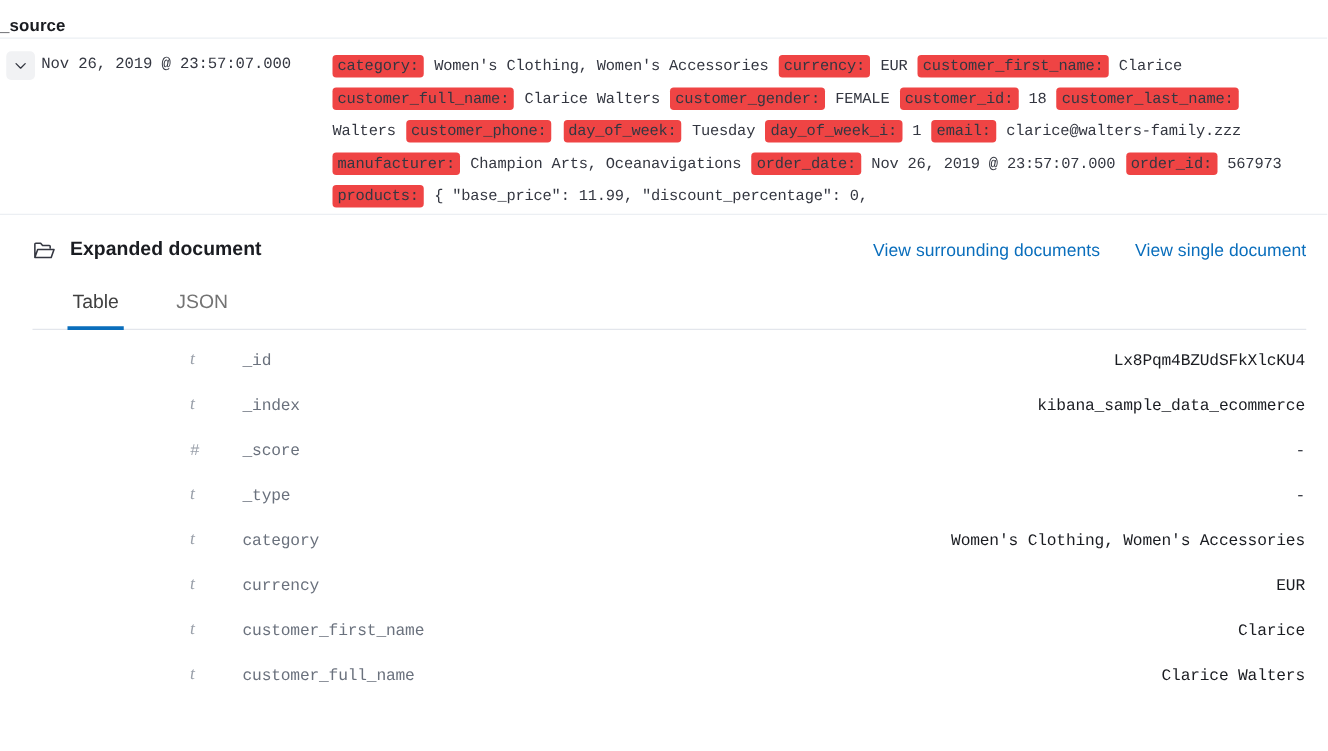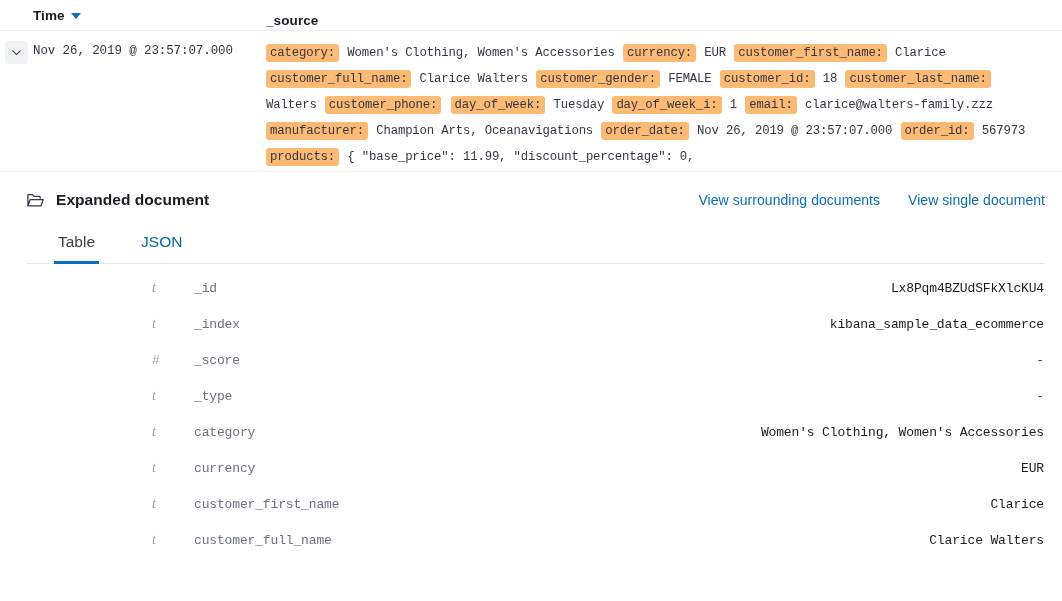--- a/index.html
+++ b/index.html
@@ -101,21 +101,21 @@
     font-family: "Liberation Mono", monospace;
     font-size: 12.3px;
     line-height: 26px;
     color: #343741;
     padding-right: 14px;
     padding-top: 0px;
     letter-spacing: -0.15px;
     word-break: normal;
   }
   .fkey {
-    background: #fdba74;
+    background: #ef4444;
     border-radius: 3px;
     padding: 2px 4px;
     color: #343741;
     white-space: nowrap;
   }
   .fval { padding: 0 1px; }
 
   
   .expanded-wrap {
     padding: 0 17px 0 26px;
@@ -153,21 +153,21 @@
     display: flex;
     align-items: flex-end;
     gap: 0;
     position: relative;
     border-bottom: 1px solid #e3e6ec;
     padding-left: 0;
   }
   .tab {
     font-size: 15.5px;
     padding: 5px 16px 12px 16px;
-    color: #0369a1;
+    color: #737373;
     cursor: pointer;
     position: relative;
     background: none;
     border: none;
     font-family: "Liberation Sans", sans-serif;
   }
   .tab:first-child { padding-left: 4px; padding-right: 4px; margin-right: 26px;}
   .tab.active {
     color: #404040;
     margin-left: 28px;
@@ -223,24 +223,20 @@
     text-align: right;
   }
   .fld-value.dash { color: #343741; padding-left: 14px; }
 </style>
 </head>
 <body>
 
 <div class="doc-table">
 
   <div class="thead">
-    <div class="th-time">
-      <span>Time</span>
-      <span class="sort-caret"></span>
-    </div>
     <div class="th-source">
       <span>_source</span>
     </div>
   </div>
 
   <div class="trow">
     <div class="expand-cell">
       <button class="expand-btn">
         <svg width="13" height="13" viewBox="0 0 16 16">
           <path d="M3.5 6 L8 10.5 L12.5 6" fill="none" stroke="#343741" stroke-width="1.3" stroke-linecap="round" stroke-linejoin="round"></path>

